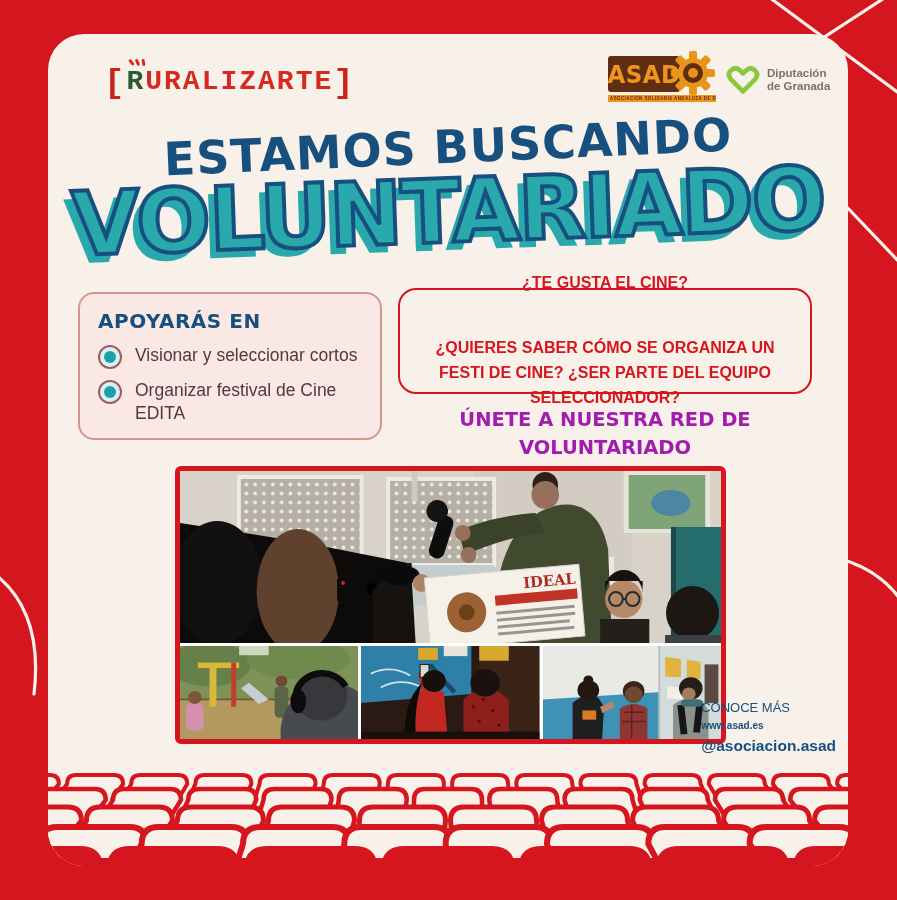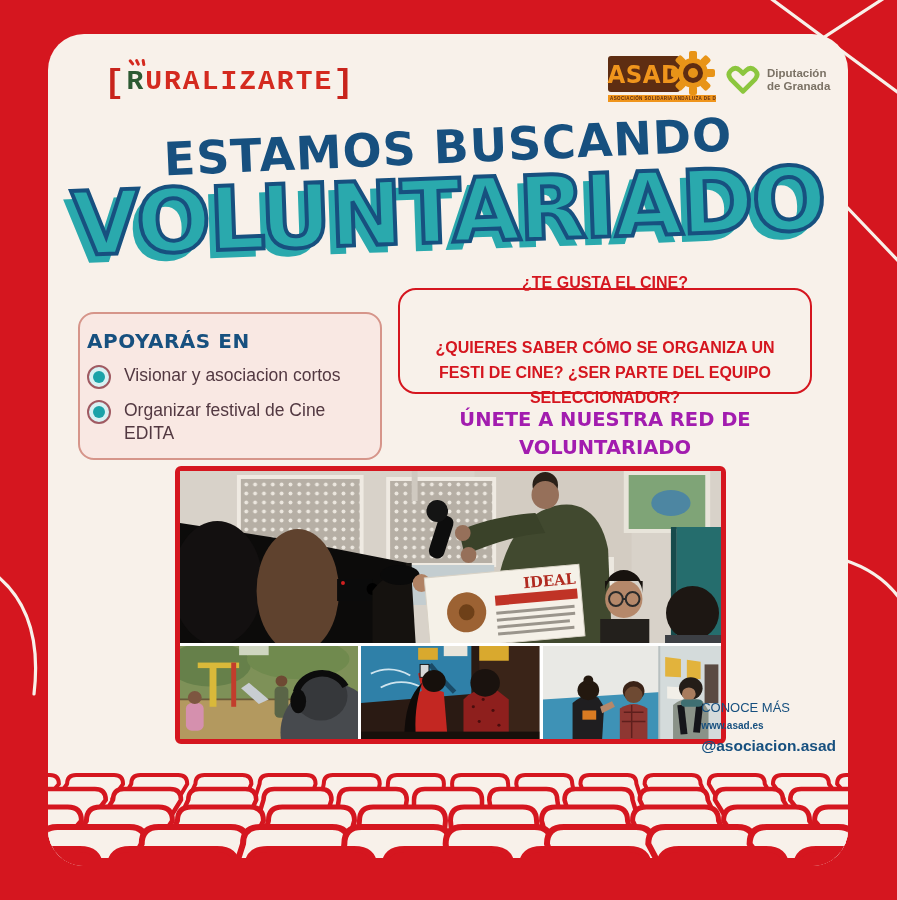--- a/index.html
+++ b/index.html
@@ -35,21 +35,21 @@
   .title1{position:absolute;left:0;top:86px;width:100%;text-align:center;
           font-family:"DejaVu Sans",sans-serif;font-weight:800;font-size:46px;color:#17507f;
           letter-spacing:1px;transform:rotate(-2.5deg);}
   .title2{position:absolute;left:0;top:126px;width:100%;text-align:center;
           font-family:"DejaVu Sans",sans-serif;font-weight:800;font-size:88px;color:#2aa9ad;
           -webkit-text-stroke:4px #17507f;letter-spacing:-2px;transform:rotate(-2deg);
           text-shadow:-8px 8px 0 #2aa9ad;}
 
   
   .support-box{position:absolute;left:30px;top:258px;width:304px;height:148px;background:#f9e8e3;
-               border:2px solid #d6958a;border-radius:16px;padding:15px 7px;box-sizing:border-box;margin-top:20px;}
+               border:2px solid #d6958a;border-radius:16px;padding:15px 18px;box-sizing:border-box;}
   .support-title{font-size:20px;font-weight:800;color:#17507f;letter-spacing:0.5px;margin-bottom:11px;
                  font-family:"DejaVu Sans",sans-serif;}
   .support-item{display:flex;gap:13px;margin-bottom:10px;align-items:flex-start;}
   .bullet{width:20px;height:20px;border-radius:50%;background:#d9f1f3;border:2px solid #a05a62;
           position:relative;flex:none;margin-top:1px;}
   .bullet::after{content:'';position:absolute;inset:4px;border-radius:50%;background:#1ba2a8;}
   .support-label{font-size:17.5px;color:#523841;line-height:1.3;}
 
   
   .question-box{position:absolute;left:350px;top:254px;width:414px;height:106px;border:2.5px solid #d5161f;
@@ -133,21 +133,21 @@
       </div>
     </div>
 
     <div class="title1">ESTAMOS BUSCANDO</div>
     <div class="title2">VOLUNTARIADO</div>
 
     <div class="support-box">
       <div class="support-title">APOYARÁS EN</div>
       <div class="support-item">
         <span class="bullet"></span>
-        <span class="support-label">Visionar y asociacion cortos</span>
+        <span class="support-label">Visionar y seleccionar cortos</span>
       </div>
       <div class="support-item">
         <span class="bullet"></span>
         <span class="support-label">Organizar festival de Cine EDITA</span>
       </div>
     </div>
 
     <div class="question-box">
       <div>¿TE GUSTA EL CINE?</div>
       <div>¿QUIERES SABER CÓMO SE ORGANIZA UN FESTI DE CINE? ¿SER PARTE DEL EQUIPO SELECCIONADOR?</div>

